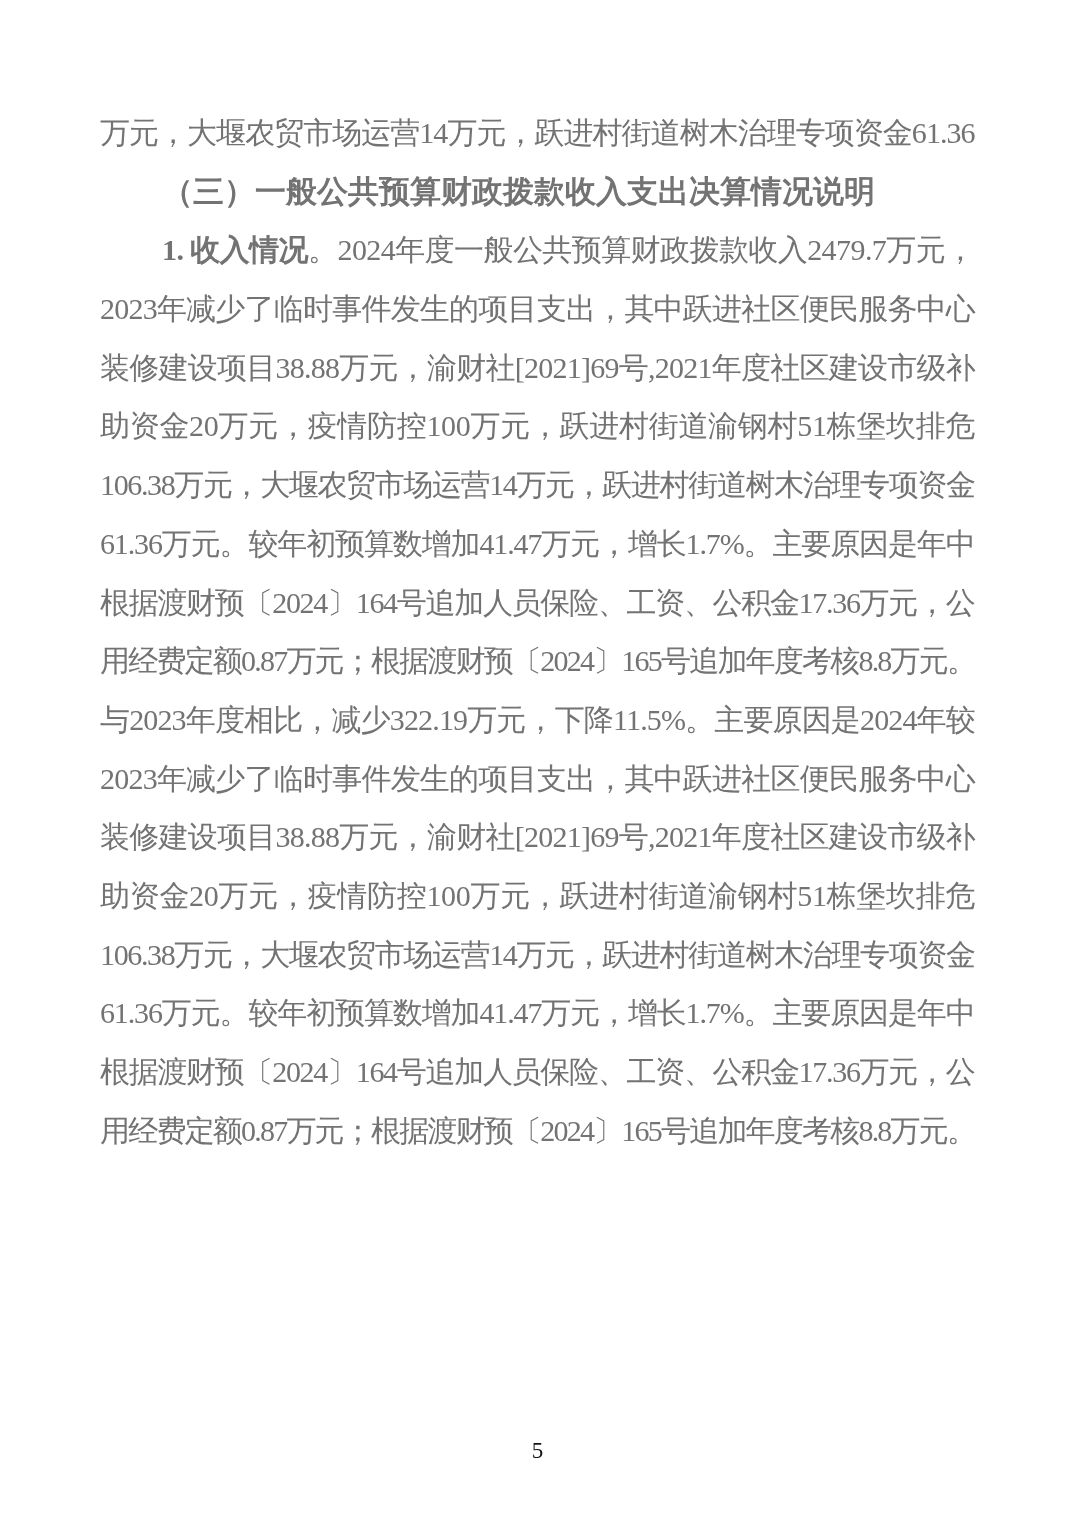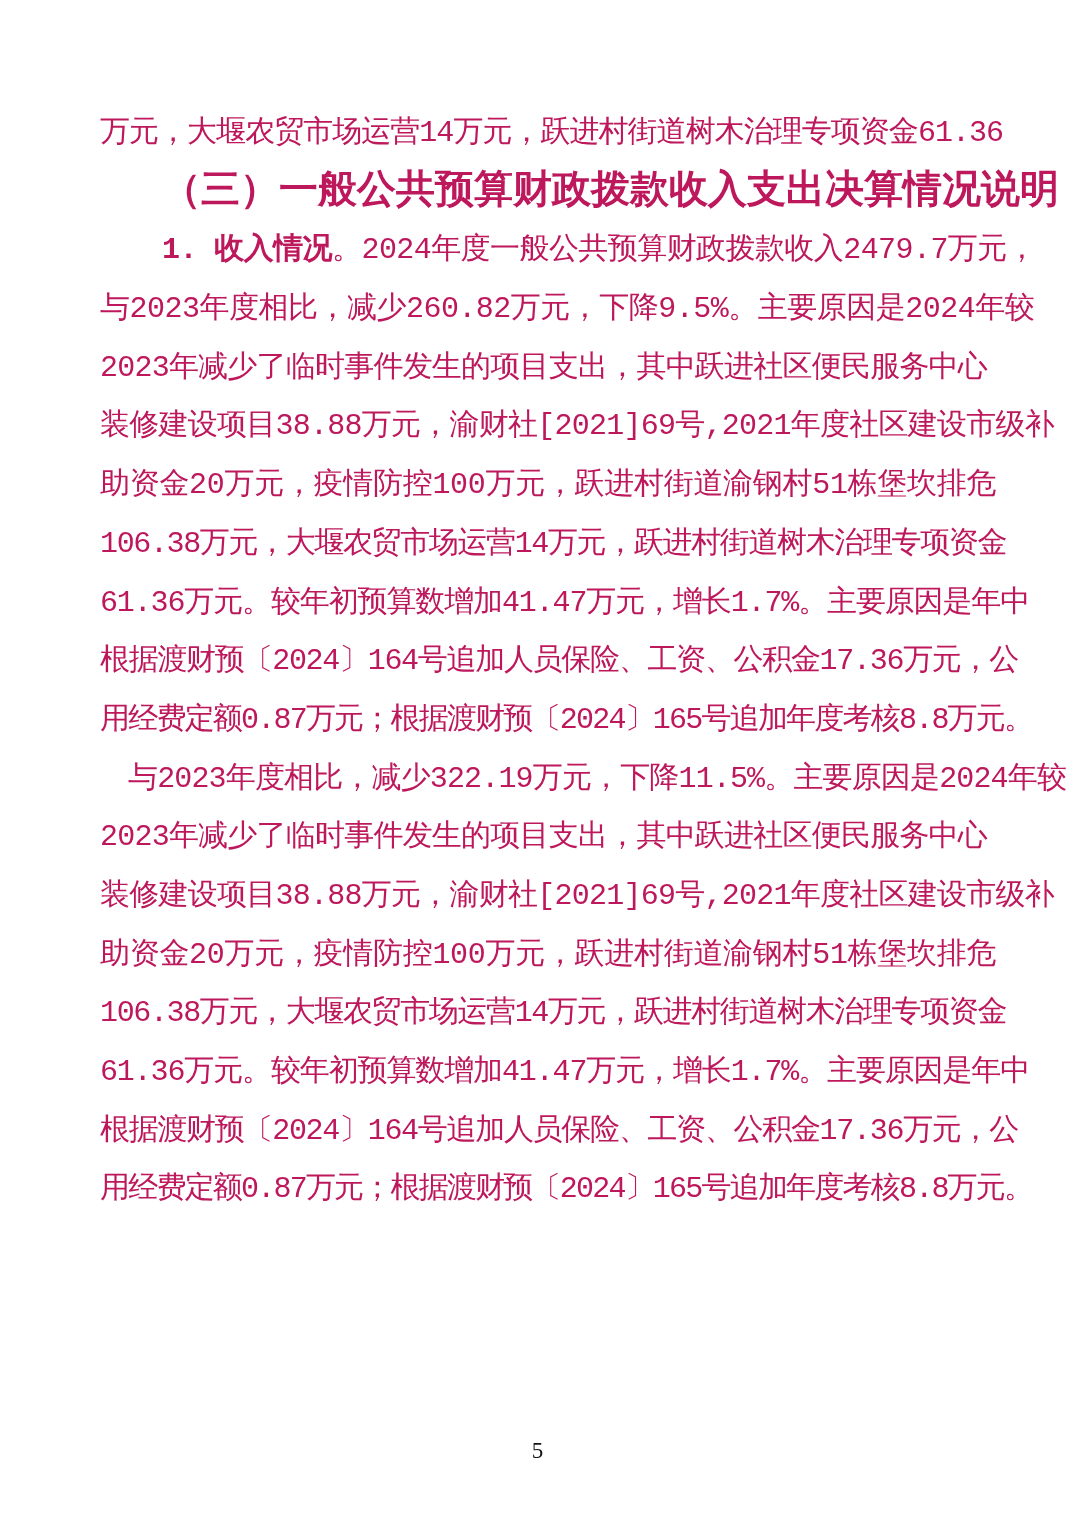--- a/index.html
+++ b/index.html
@@ -20,54 +20,52 @@
     position: absolute;
     left: 100px;
     top: 104px;
     width: 875px;
   }
   .line {
     height: 58.7px;
     line-height: 58.7px;
     font-size: 30px;
     white-space: nowrap;
-    color: #be185d;
-    font-family: Liberation Mono, monospace;
+    color: #737373;
   }
   .line.indent  { text-indent: 62px; }
-  .line.heading { text-indent: 62px; font-weight: bold; font-size: 39px; }
+  .line.heading { text-indent: 62px; font-weight: bold; font-size: 31px; }
   .bold { font-weight: bold; }
   .footer {
     position: absolute;
     left: 0;
     top: 1438px;
     width: 1075px;
     text-align: center;
     font-size: 23px;
     color: #121212;
     font-family: "Liberation Serif", "DejaVu Serif", serif;
   }
 </style>
 </head>
 <body>
 
 <div class="page">
   <div class="doc-body">
       <div class="line justify" style="letter-spacing: -0.97px;"><span>万元，大堰农贸市场运营14万元，跃进村街道树木治理专项资金61.36</span></div>
       <div class="line heading"><span class="bold">（三）一般公共预算财政拨款收入支出决算情况说明</span></div>
       <div class="line indent" style="letter-spacing: -0.57px;"><span class="bold">1. 收入情况</span><span>。2024年度一般公共预算财政拨款收入2479.7万元，</span></div>
-      <div class="line justify" style="letter-spacing: -0.51px;"><span>与2023年度相比，减少260.82万元，下降9.5%。主要原因是2024年较</span></div>
       <div class="line justify" style="letter-spacing: -0.78px;"><span>2023年减少了临时事件发生的项目支出，其中跃进社区便民服务中心</span></div>
       <div class="line justify" style="letter-spacing: -0.75px;"><span>装修建设项目38.88万元，渝财社[2021]69号,2021年度社区建设市级补</span></div>
       <div class="line justify" style="letter-spacing: -0.3px;"><span>助资金20万元，疫情防控100万元，跃进村街道渝钢村51栋堡坎排危</span></div>
       <div class="line justify" style="letter-spacing: -1.37px;"><span>106.38万元，大堰农贸市场运营14万元，跃进村街道树木治理专项资金</span></div>
       <div class="line justify" style="letter-spacing: -1.13px;"><span>61.36万元。较年初预算数增加41.47万元，增长1.7%。主要原因是年中</span></div>
       <div class="line justify" style="letter-spacing: -1.3px;"><span>根据渡财预〔2024〕164号追加人员保险、工资、公积金17.36万元，公</span></div>
       <div class="line justify" style="letter-spacing: -1.79px;"><span>用经费定额0.87万元；根据渡财预〔2024〕165号追加年度考核8.8万元。</span></div>
-      <div class="line justify" style="letter-spacing: -0.85px; margin-left: 28px;"><span>与2023年度相比，减少322.19万元，下降11.5%。主要原因是2024年较</span></div>
+      <div class="line justify" style="letter-spacing: -0.85px;"><span>与2023年度相比，减少322.19万元，下降11.5%。主要原因是2024年较</span></div>
       <div class="line justify" style="letter-spacing: -0.78px;"><span>2023年减少了临时事件发生的项目支出，其中跃进社区便民服务中心</span></div>
       <div class="line justify" style="letter-spacing: -0.75px;"><span>装修建设项目38.88万元，渝财社[2021]69号,2021年度社区建设市级补</span></div>
       <div class="line justify" style="letter-spacing: -0.3px;"><span>助资金20万元，疫情防控100万元，跃进村街道渝钢村51栋堡坎排危</span></div>
       <div class="line justify" style="letter-spacing: -1.37px;"><span>106.38万元，大堰农贸市场运营14万元，跃进村街道树木治理专项资金</span></div>
       <div class="line justify" style="letter-spacing: -1.13px;"><span>61.36万元。较年初预算数增加41.47万元，增长1.7%。主要原因是年中</span></div>
       <div class="line justify" style="letter-spacing: -1.3px;"><span>根据渡财预〔2024〕164号追加人员保险、工资、公积金17.36万元，公</span></div>
       <div class="line justify" style="letter-spacing: -1.79px;"><span>用经费定额0.87万元；根据渡财预〔2024〕165号追加年度考核8.8万元。</span></div>
     </div>
   <div class="footer">5</div>
 </div>

